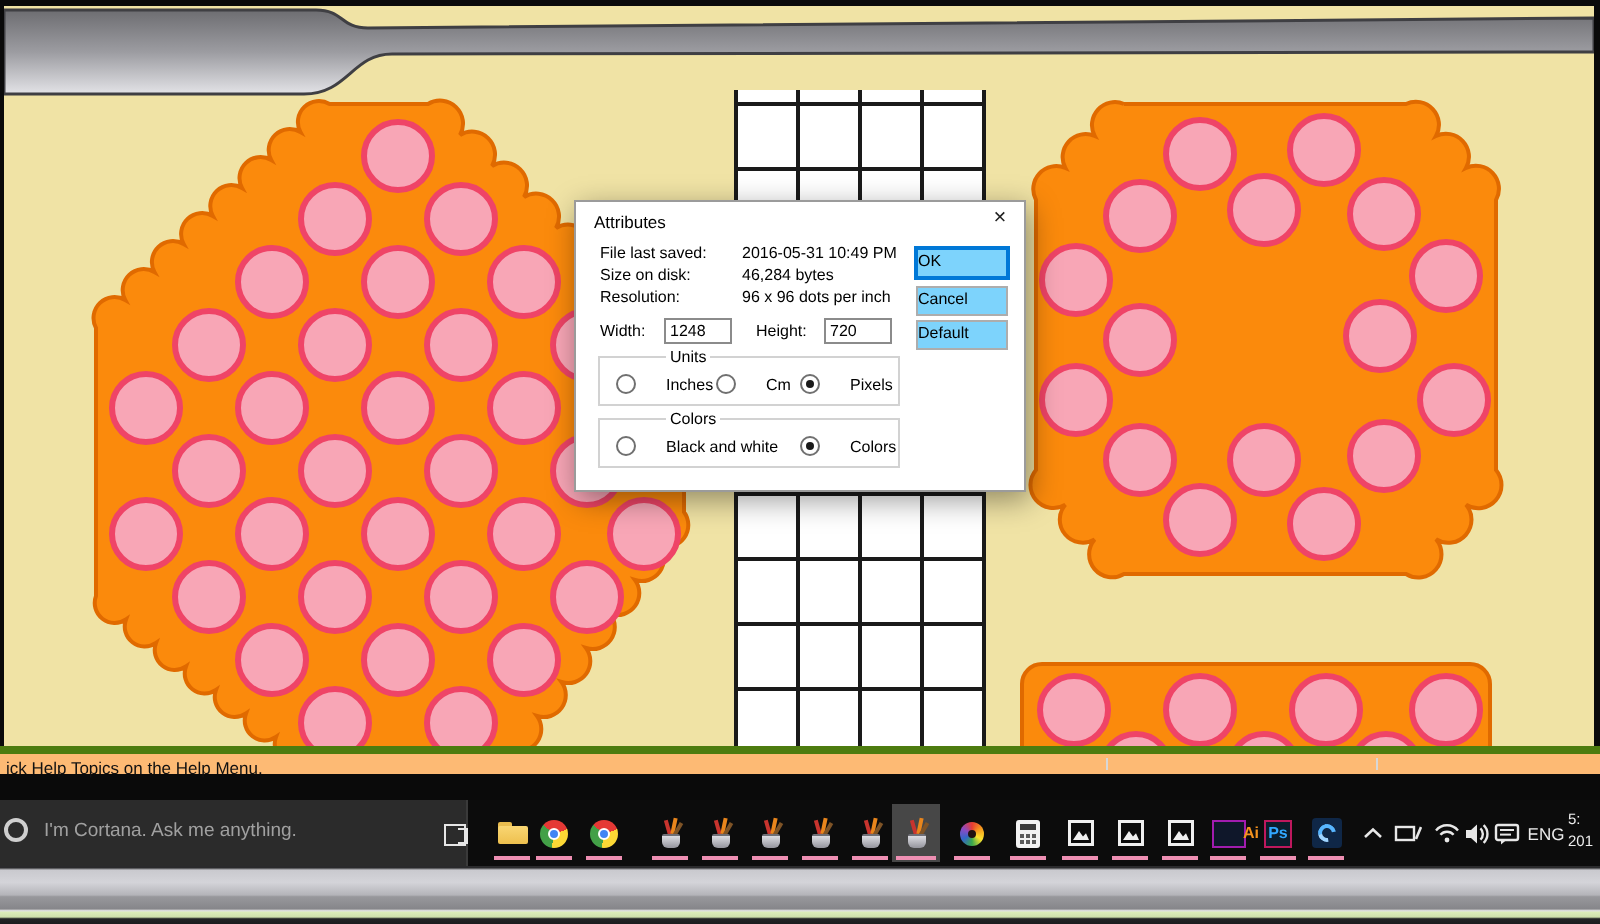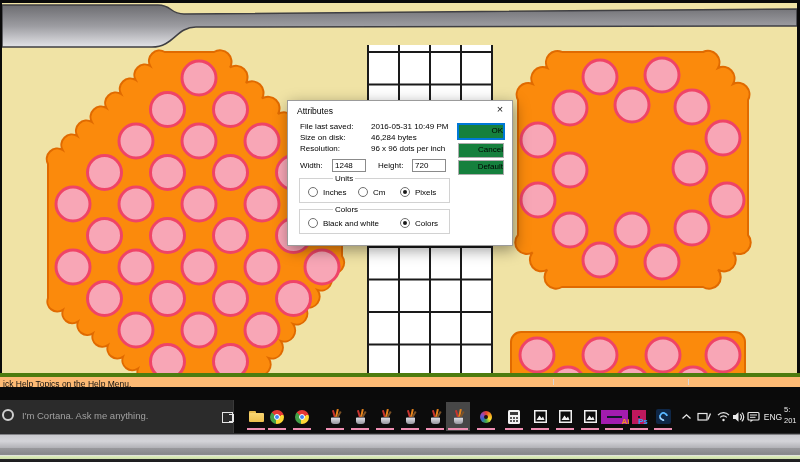--- a/index.html
+++ b/index.html
@@ -9,26 +9,26 @@
   .canvas-area{position:absolute;left:2px;top:3px;width:795px;height:383px;background:var(--tan,#F0E3A5);overflow:hidden;}
   .canvas-area svg{position:absolute;left:-2px;top:-3px;}
   
   .dialog{position:absolute;left:287px;top:100px;width:224px;height:144px;background:#fff;
           border:1px solid #9b9b9b;box-shadow:2px 4px 14px rgba(0,0,0,.40);font-size:8px;color:#000;}
   .dlg-title{position:absolute;left:9px;top:5px;font-size:8.5px;}
   .dlg-close{position:absolute;right:5px;top:2px;width:14px;height:13px;text-align:center;font-size:11px;line-height:13px;color:#222;cursor:pointer;}
   .dlg-label{position:absolute;white-space:nowrap;}
   .dlg-input{position:absolute;width:30px;height:11px;border:1px solid #8b8b8b;font-size:8px;padding:0 0 0 2px;
              font-family:"Liberation Sans",sans-serif;}
-  .dlg-btn{position:absolute;left:170px;width:44px;height:13px;background:#15803d;border:1px solid #adadad;
-           font-size:8px;text-align:right;line-height:12px;cursor:pointer;}
+  .dlg-btn{position:absolute;left:170px;width:44px;height:13px;background:#7dd3fc;border:1px solid #adadad;
+           font-size:8px;text-align:left;line-height:12px;cursor:pointer;}
   .dlg-btn.focused{border:1px solid #0078d7;box-shadow:0 0 0 1px #0078d7;}
   .groupbox{position:absolute;left:11px;width:149px;height:23px;border:1px solid #d2d2d2;}
   .gb-label{position:absolute;top:-5px;left:6px;background:#fff;padding:0 2px;font-size:8px;margin-left:27px;}
-  .radio-opt{position:absolute;top:8px;display:flex;align-items:center;gap:5px;cursor:pointer;}
+  .radio-opt{position:absolute;top:8px;display:flex;align-items:center;gap:15px;cursor:pointer;}
   .radio{width:8px;height:8px;border:1px solid #707070;border-radius:50%;background:#fff;position:relative;flex:none;}
   .radio.sel::after{content:"";position:absolute;left:2px;top:2px;width:4px;height:4px;border-radius:50%;background:#1a1a1a;}
   
   .statusbar{position:absolute;left:0;top:373px;width:800px;height:14px;background:#fdba74;border-top:4px solid #4d7c0f;box-sizing:border-box;}
   .statusbar .txt{position:absolute;left:3px;top:2px;font-size:8.5px;color:#111;}
   .sb-div{position:absolute;top:2px;bottom:2px;width:1px;background:#d7d7d7;}
   
   .taskbar{position:absolute;left:0;top:400px;width:800px;height:33px;background:#0c0c0c;}
   .searchbox{position:absolute;left:0;top:0;width:234px;height:33px;background:#2b2b2b;border-right:1px solid #3a3a3a;box-sizing:border-box;cursor:text;}
   .cortana-ring{position:absolute;left:2px;top:9px;width:12px;height:12px;border:2px solid #cfcfcf;border-radius:50%;box-sizing:border-box;}
@@ -51,22 +51,22 @@
   .paintcup .s2{position:absolute;left:8px;top:-1px;width:2px;height:8px;background:#e8851c;transform:rotate(12deg);}
   .paintcup .s3{position:absolute;left:10px;top:1px;width:2px;height:7px;background:#7e5326;transform:rotate(30deg);}
   .paintcup .cup{position:absolute;left:3px;bottom:0;width:9px;height:6px;background:linear-gradient(#dcdce2,#95959d);border-radius:1px 1px 3px 3px;border-top:1px solid #6f6f77;}
   .colorful{width:12px;height:12px;border-radius:50%;background:#e33;
             background:conic-gradient(#e63b34,#f59b1e,#fbe22e,#39a84b,#3466c8,#8a4bc4,#e63b34);position:relative;}
   .colorful::after{content:"";position:absolute;left:4px;top:4px;width:4px;height:4px;border-radius:50%;background:#201010;}
   .calc{position:relative;width:12px;height:14px;background:#f2f2f2;border-radius:1.5px;}
   .calc .disp{position:absolute;left:2px;top:2px;width:8px;height:3px;background:#3a3a3a;}
   .calc .k{position:absolute;width:2px;height:2px;background:#5a5a5a;}
   .adobe{width:14px;height:14px;box-sizing:border-box;font-size:8px;font-weight:bold;text-align:center;line-height:12px;}
-  .ai{background:#0f172a;border:6px solid #a21caf;color:#f5921e;padding-left:15px;}
-  .ps{background:#0b1d2c;border:6px solid #be185d;color:#31a8ff;}
+  .ai{background:#0f172a;border:1px solid #a21caf;color:#f5921e;padding-left:15px;}
+  .ps{background:#0b1d2c;border:1px solid #be185d;color:#31a8ff;}
   .swirl{position:relative;width:15px;height:15px;background:#0f2747;border-radius:2px;}
   .swirl::after{content:"";position:absolute;left:3px;top:3px;width:9px;height:9px;border-radius:50%;
                 border:2px solid #58b6ff;border-right-color:transparent;border-bottom-color:#9fd4ff;box-sizing:border-box;transform:rotate(35deg);}
   .trayglyph{display:block;}
   .lang{font-size:8.5px;color:#ececec;}
   .clock{position:absolute;left:784px;top:4px;width:16px;height:26px;overflow:hidden;color:#ececec;font-size:7.5px;line-height:11px;cursor:pointer;}
   
   .bottomstrip{position:absolute;left:0;top:433px;width:800px;height:29px;
      background:linear-gradient(180deg,#2a2a2c 0%,#2a2a2c 3%,#c9c9ce 7%,#d4d4d9 28%,#b4b4b9 50%,#98989c 53%,#86868a 74%,#e2e2e2 77%,#dcecb9 80%,#cfe0ac 88%,#232325 91%,#1b1b1d 100%);}
 </style>

